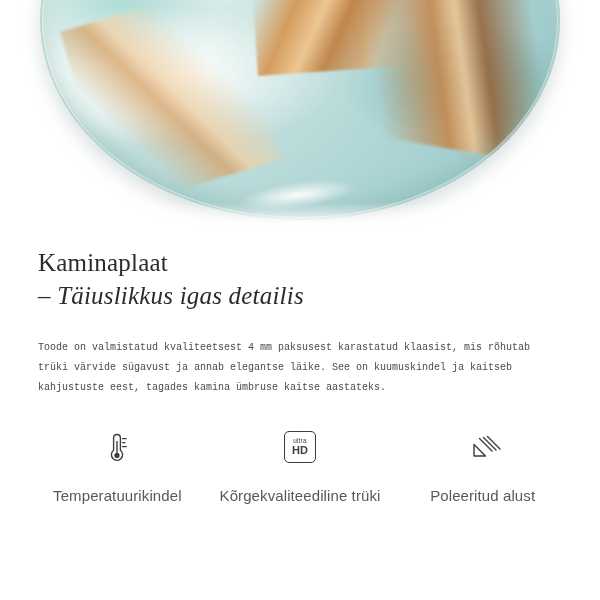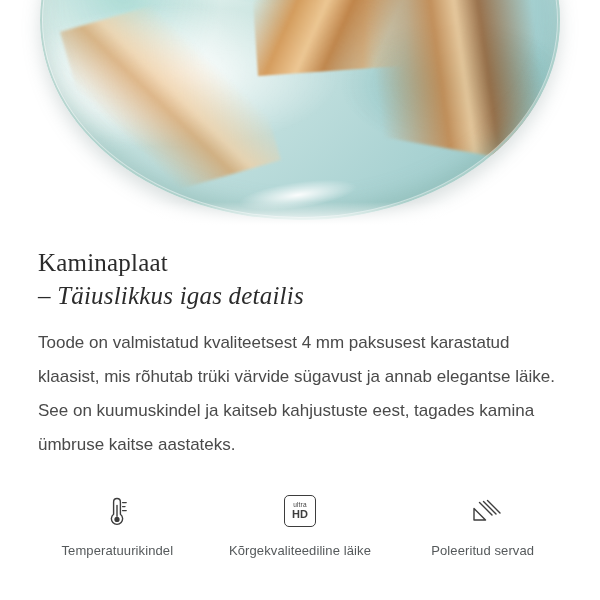--- a/index.html
+++ b/index.html
@@ -165,25 +165,26 @@
     color: #2b2b2b;
     font-weight: 400;
     margin: 0;
     letter-spacing: .2px;
   }
   .title .l2 {
     display: block;
     font-style: italic;
   }
   .desc {
-    margin: 14px 0 0 0;
-    font-size: 17px;
+    margin: 26px 0 0 0;
+    font-size: 10px;
     line-height: 2.0;
     color: #4a4a4a;
     max-width: 534px;
+    font-family: Liberation Mono, monospace;
   }
 
   
   .features {
     margin-top: 26px;
     padding: 0 26px;
     display: grid;
     grid-template-columns: repeat(3, 1fr);
     row-gap: 22px;
     column-gap: 0;
@@ -194,22 +195,22 @@
     align-items: center;
     justify-content: flex-start;
   }
   .feature-icon {
     height: 46px;
     display: flex;
     align-items: center;
     justify-content: center;
   }
   .feature-label {
-    margin-top: 9px;
-    font-size: 13px;
+    margin-top: 17px;
+    font-size: 15px;
     color: #55595b;
     text-align: center;
     letter-spacing: .1px;
   }
   svg { display: block; }
   .stroke {
     fill: none;
     stroke: #3d3d3d;
     stroke-width: 1.4;
     stroke-linecap: round;
@@ -282,30 +283,30 @@
       <div class="feature-label">Temperatuurikindel</div>
     </div>
 
     <div class="feature">
       <div class="feature-icon">
         <div class="ultrahd-box">
           <span class="u">ultra</span>
           <span class="hd">HD</span>
         </div>
       </div>
-      <div class="feature-label">Kõrgekvaliteediline läike</div>
+      <div class="feature-label">Kõrgekvaliteediline trüki</div>
     </div>
 
 
 
     <div class="feature">
       <div class="feature-icon">
         <svg width="44" height="44" viewBox="0 0 44 44">
           <path class="stroke" d="M13 31V19.5L24.5 31H13z"></path>
           <path class="stroke" d="M18.5 13.5L31 26M22.5 12.5L35 25M26.5 11.5L39 24" stroke-width="1.2"></path>
         </svg>
       </div>
-      <div class="feature-label">Poleeritud servad</div>
+      <div class="feature-label">Poleeritud alust</div>
     </div>
 
 
   </div>
 </div>
 
 </body></html>

